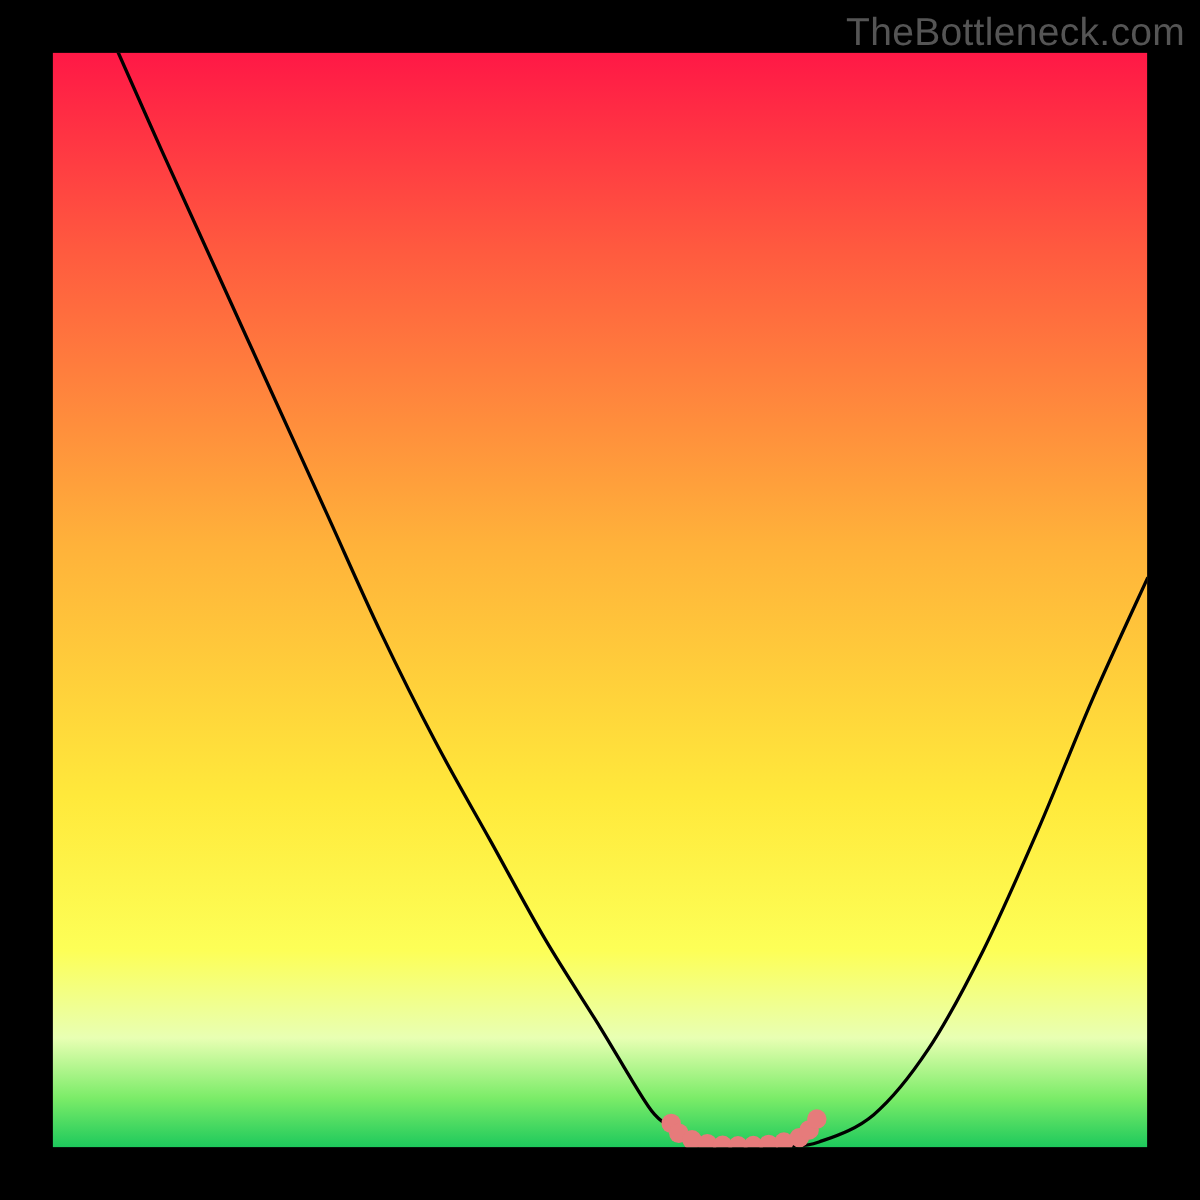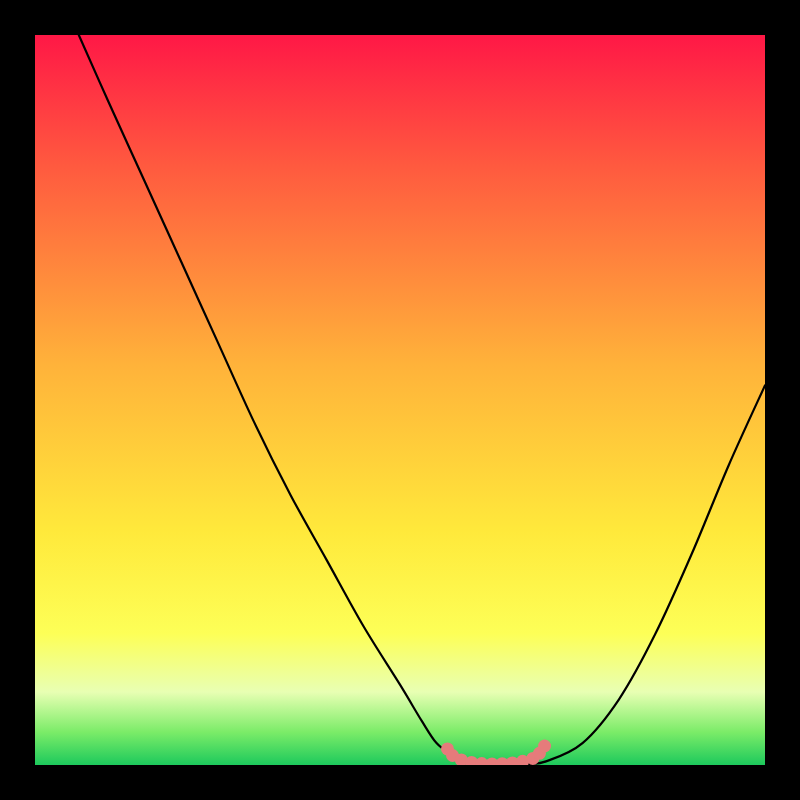--- a/index.html
+++ b/index.html
@@ -35,20 +35,21 @@
     width: 730px;
     height: 730px;
     overflow: hidden;
   }
   svg { display: block; }
 </style>
 </head>
 <body>
 
 <div class="frame">
+  <div class="watermark">TheBottleneck.com</div>
   <div class="plot">
     <svg id="svg" width="730" height="730" viewBox="0 0 730 730">
         <defs>
           <linearGradient id="bg-grad" x1="0" y1="0" x2="0" y2="1">
             <stop offset="0%" stop-color="#ff1846"></stop>
             <stop offset="18%" stop-color="#ff5a3f"></stop>
             <stop offset="45%" stop-color="#ffb23a"></stop>
             <stop offset="68%" stop-color="#ffe93b"></stop>
             <stop offset="82%" stop-color="#fdff57"></stop>
             <stop offset="90%" stop-color="#e8ffb3"></stop>

